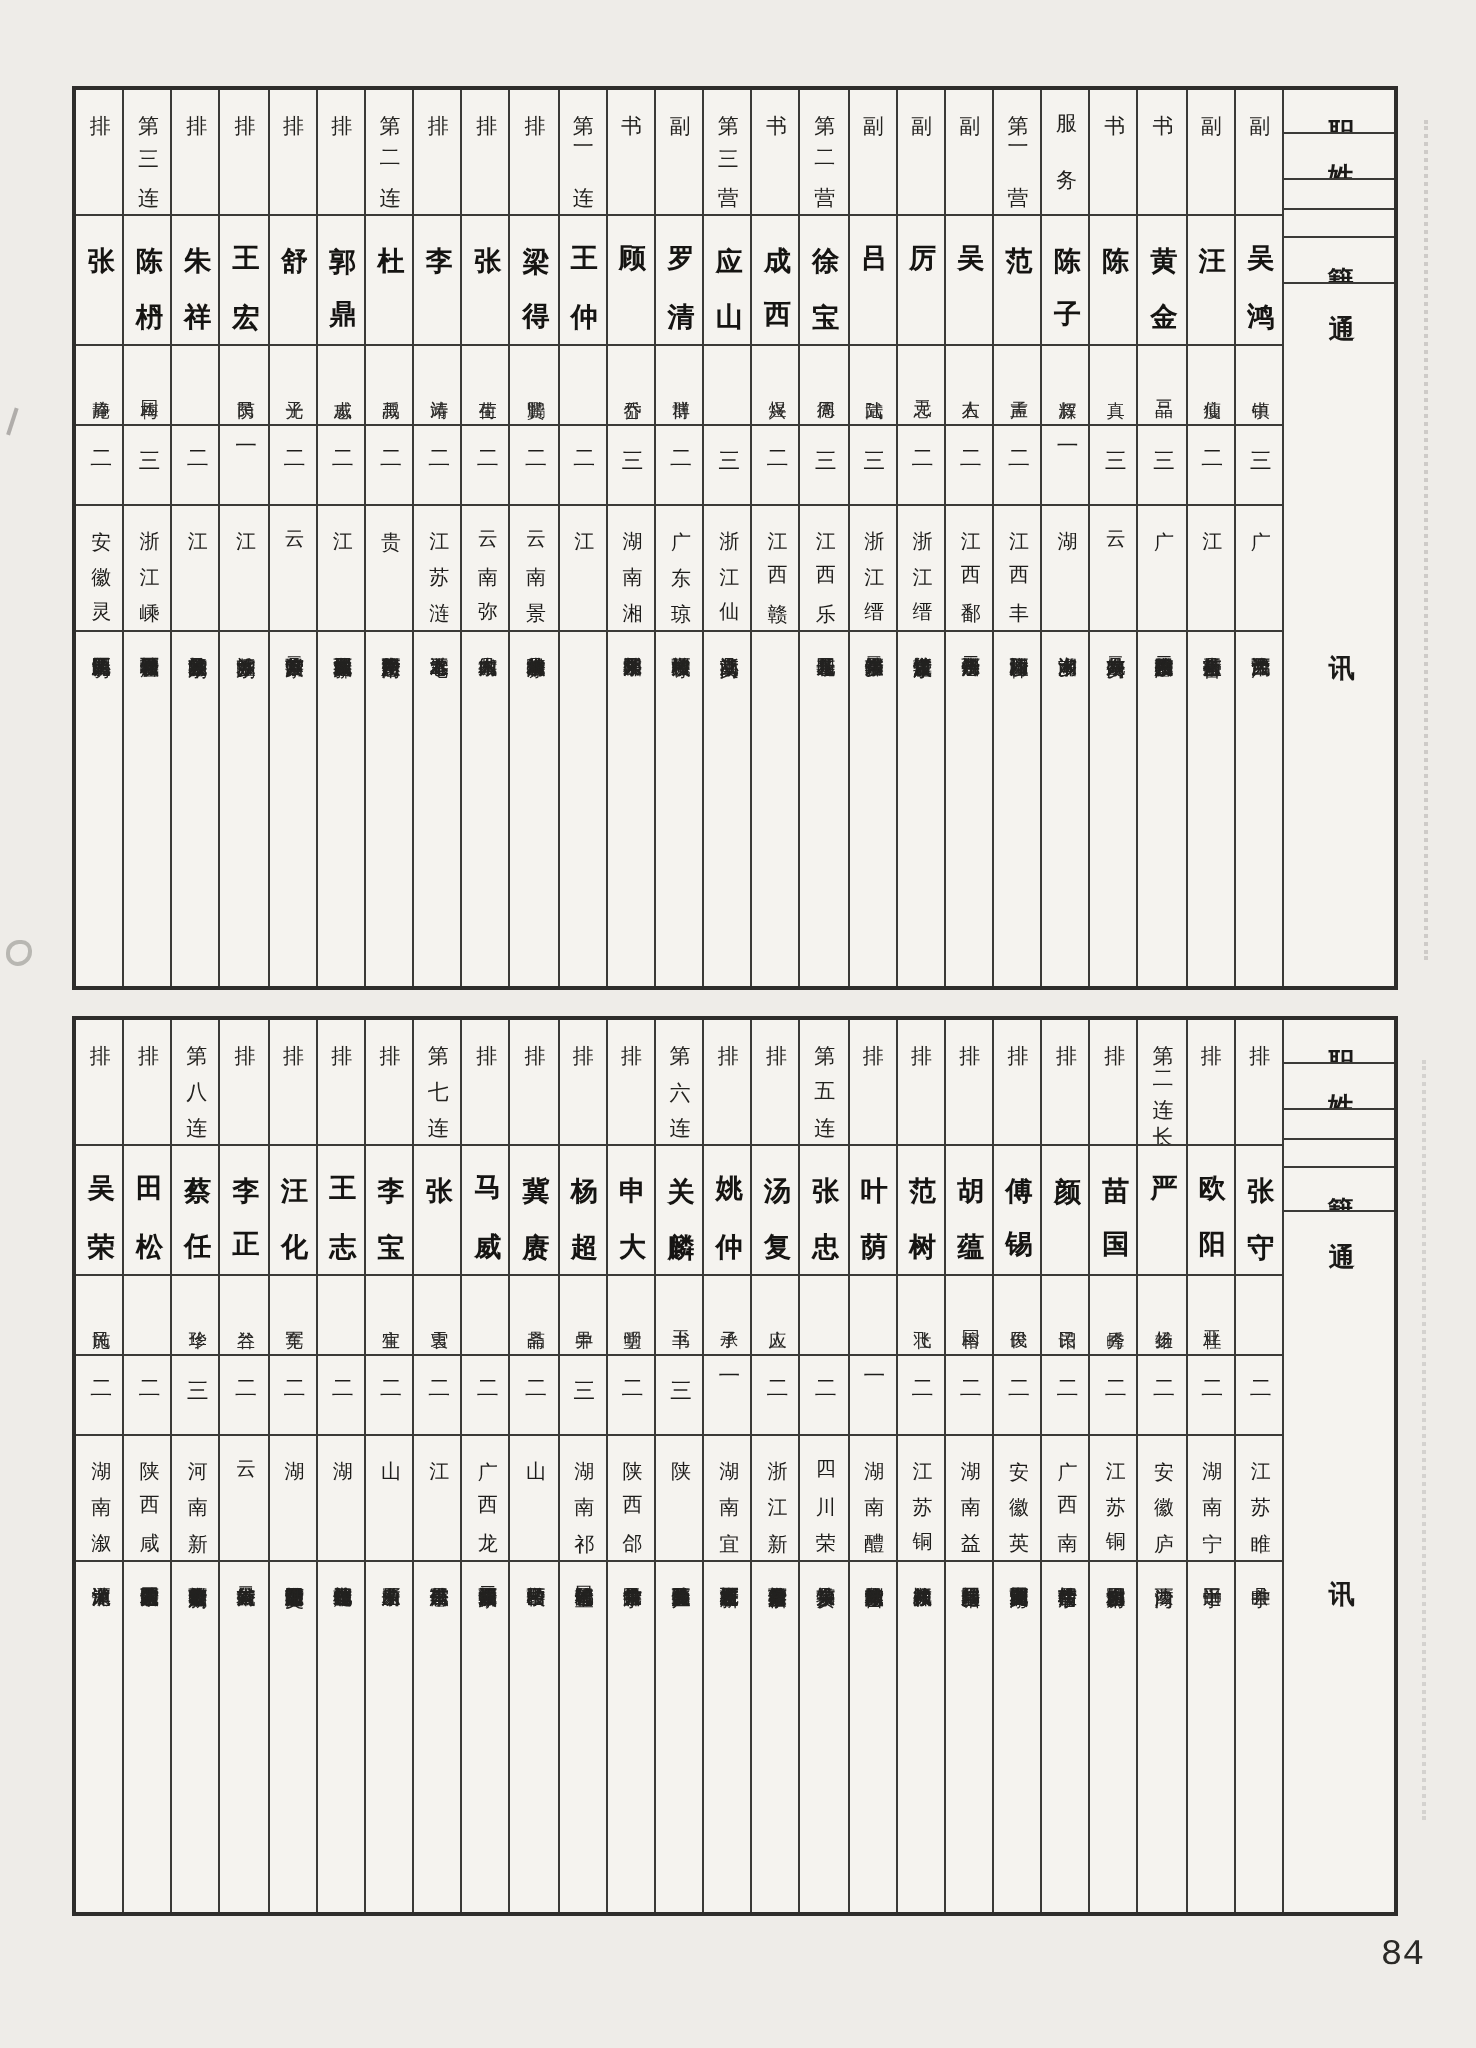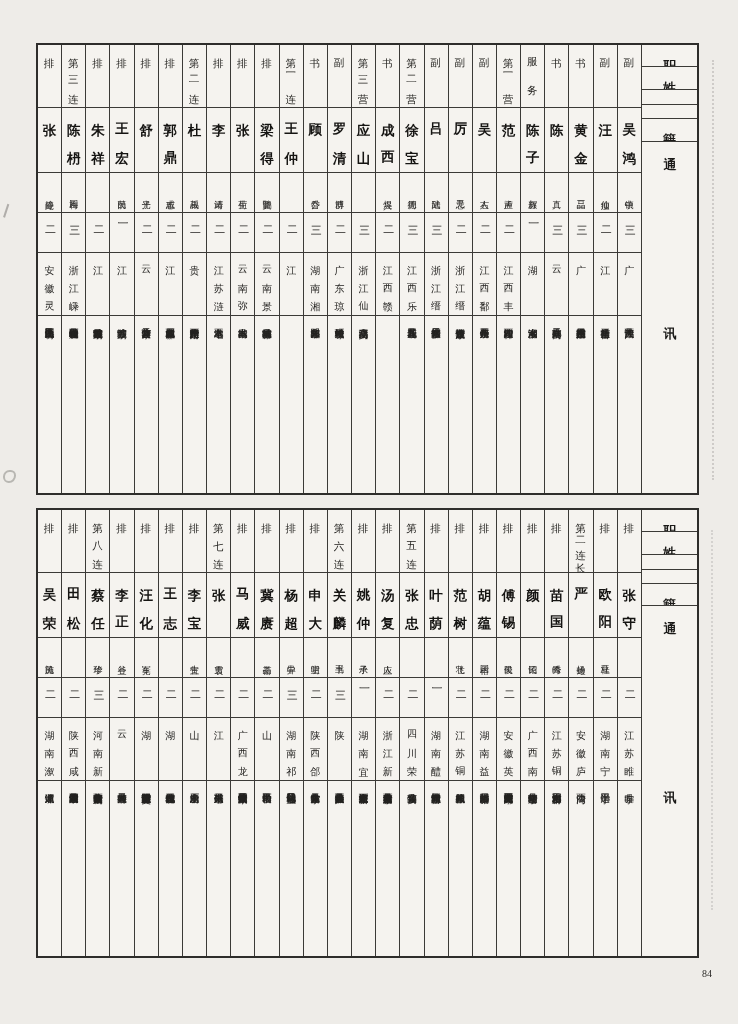--- a/index.html
+++ b/index.html
@@ -73,22 +73,22 @@
   .c-address .v{font-size:9.5px;color:#232220;}
   .headcol .cell .v{
     font-size:13px;font-weight:600;letter-spacing:2px;color:#1b1a18;
   }
   .headcol .c-role .v,.headcol .c-name .v,.headcol .c-origin .v{font-size:13px;}
   .headcol .c-alias .v,.headcol .c-age .v{font-size:12.5px;}
   .headcol .c-address .v{font-size:13px;}
   .page-number{
     position:absolute;
     right:26px;top:968px;
-    font-family:Liberation Serif, serif;
-    font-size:10px;
+    font-family:Liberation Mono, monospace;
+    font-size:18px;
     color:#2a2926;
   }
   
   .artifact{position:absolute;pointer-events:none;}
   .a1{left:712px;top:60px;height:420px;width:0;border-left:2px dotted rgba(60,58,54,.18);}
   .a2{left:711px;top:530px;height:380px;width:0;border-left:2px dotted rgba(60,58,54,.14);}
   .a3{left:5px;top:205px;width:8px;height:14px;border-left:2px solid rgba(60,58,54,.35);transform:rotate(18deg);}
   .a4{left:3px;top:470px;width:9px;height:9px;border:2px solid rgba(60,58,54,.30);border-radius:50% 40% 55% 45%;}
 </style>
 </head>

